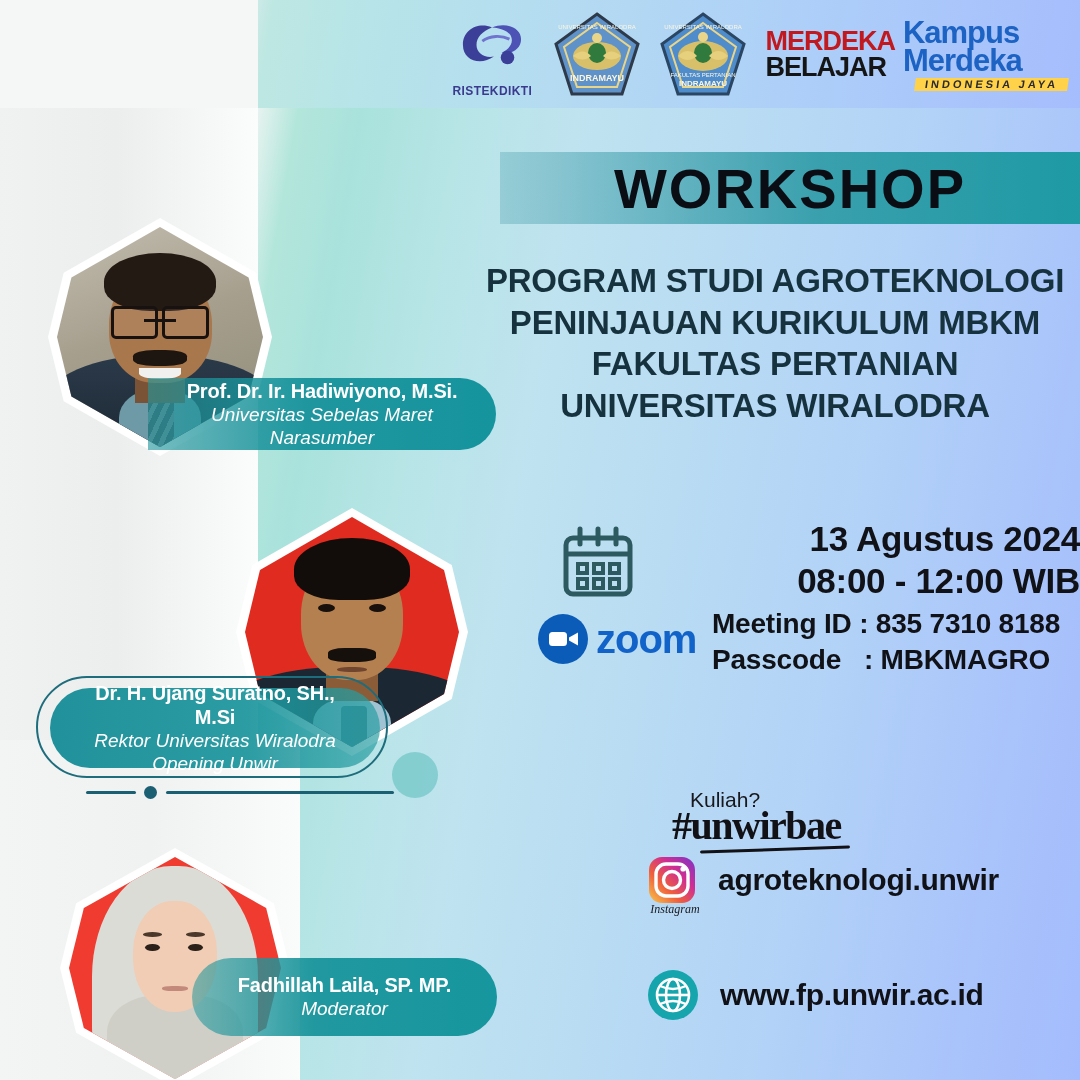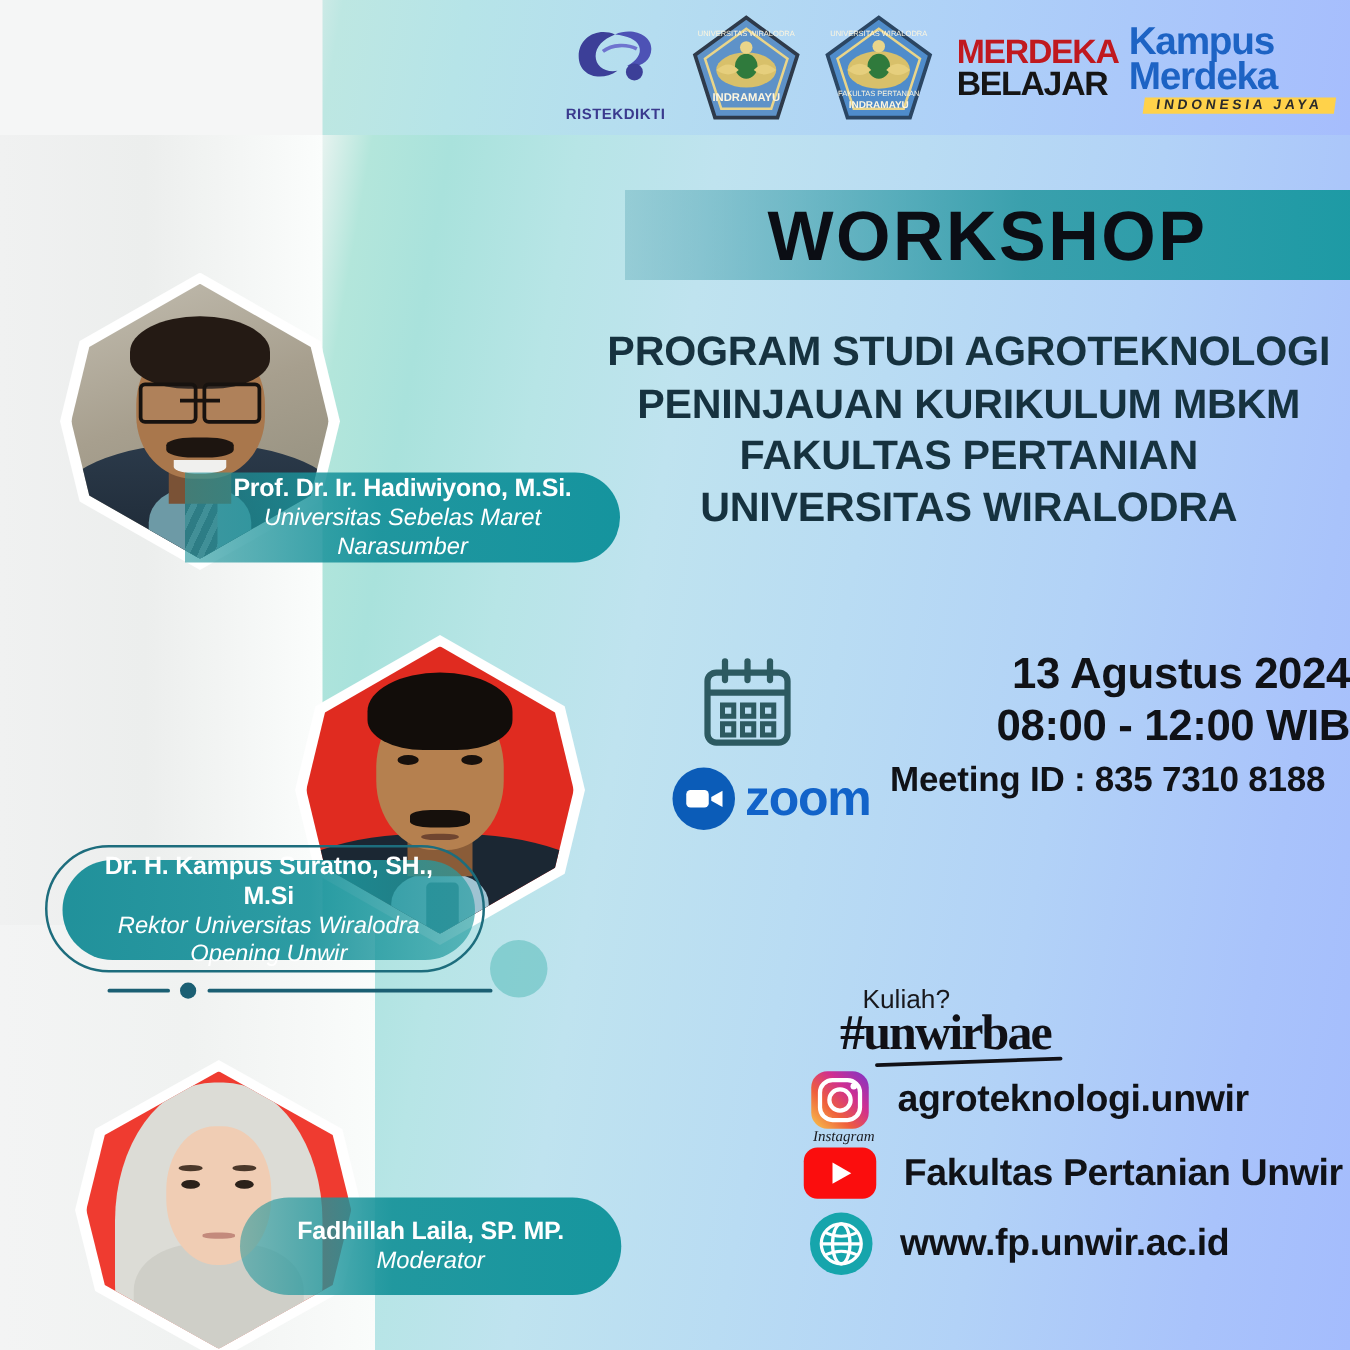--- a/index.html
+++ b/index.html
@@ -340,20 +340,21 @@
     <div class="zoom-circle">
       <svg viewBox="0 0 50 50" style="position:absolute;inset:0;">
         <rect x="11" y="18" width="18" height="14" rx="3.5" fill="#ffffff"></rect>
         <path d="M31 23.5 L40 18.5 L40 31.5 L31 26.5 Z" fill="#ffffff"></path>
       </svg>
     </div>
     <div class="zoom-word">zoom</div>
   </div>
   <div class="meet-block">
     <div class="meet-line">Meeting ID : 835 7310 8188</div>
+    <div class="meet-line">Passcode   : MBKMAGRO</div>
   </div>
 
   <div class="hash-wrap">
     <div class="hash-kuliah">Kuliah?</div>
     <div class="hash-main">#unwirbae</div>
     <div class="hash-underline"></div>
   </div>
 
   <div class="soc" style="left:648px;top:856px;">
     <div class="ig-icon">
@@ -369,28 +370,20 @@
         <rect x="1" y="1" width="46" height="46" rx="13" fill="url(#iggrad)"></rect>
         <rect x="8" y="8" width="32" height="32" rx="10" fill="none" stroke="#fff" stroke-width="3.4"></rect>
         <circle cx="24" cy="24" r="8.5" fill="none" stroke="#fff" stroke-width="3.4"></circle>
         <circle cx="35" cy="13" r="2.6" fill="#fff"></circle>
       </svg>
       <div class="ig-cap">Instagram</div>
     </div>
     <div class="soc-label">agroteknologi.unwir</div>
   </div>
 
-  <div class="soc" style="left:643px;top:918px;">
-    <div class="yt-icon">
-      <svg viewBox="0 0 58 41" style="position:absolute;inset:0;">
-        <path d="M23 12 L38 20.5 L23 29 Z" fill="#ffffff"></path>
-      </svg>
-    </div>
-    <div class="soc-label">Fakultas Pertanian Unwir</div>
-  </div>
 
   <div class="soc" style="left:648px;top:970px;">
     <div class="web-icon">
       <svg viewBox="0 0 50 50" style="position:absolute;inset:0;">
         <circle cx="25" cy="25" r="16" fill="none" stroke="#fff" stroke-width="2.6"></circle>
         <ellipse cx="25" cy="25" rx="7" ry="16" fill="none" stroke="#fff" stroke-width="2.6"></ellipse>
         <line x1="9" y1="25" x2="41" y2="25" stroke="#fff" stroke-width="2.6"></line>
         <path d="M12 16 Q25 22 38 16" fill="none" stroke="#fff" stroke-width="2.4"></path>
         <path d="M12 34 Q25 28 38 34" fill="none" stroke="#fff" stroke-width="2.4"></path>
       </svg>
@@ -431,21 +424,21 @@
       <div class="p2-face"></div>
       <div class="p2-hair"></div>
       <div class="p2-eyeL"></div>
       <div class="p2-eyeR"></div>
       <div class="p2-must"></div>
       <div class="p2-mouth"></div>
     </div>
   </div>
   <div class="plate2-ring"></div>
   <div class="plate plate2">
-    <div class="nm">Dr. H. Kampus Suratno, SH., M.Si</div>
+    <div class="nm">Dr. H. Ujang Suratno, SH., M.Si</div>
     <div class="af">Rektor Universitas Wiralodra</div>
     <div class="rl">Opening Unwir</div>
   </div>
   <div class="plate2-l1"></div>
   <div class="plate2-dot"></div>
   <div class="plate2-l2"></div>
   <div class="deco-circle"></div>
 
   <div class="hexframe" style="left:60px;top:848px;width:230px;height:240px;">
     <div class="outer"></div>

